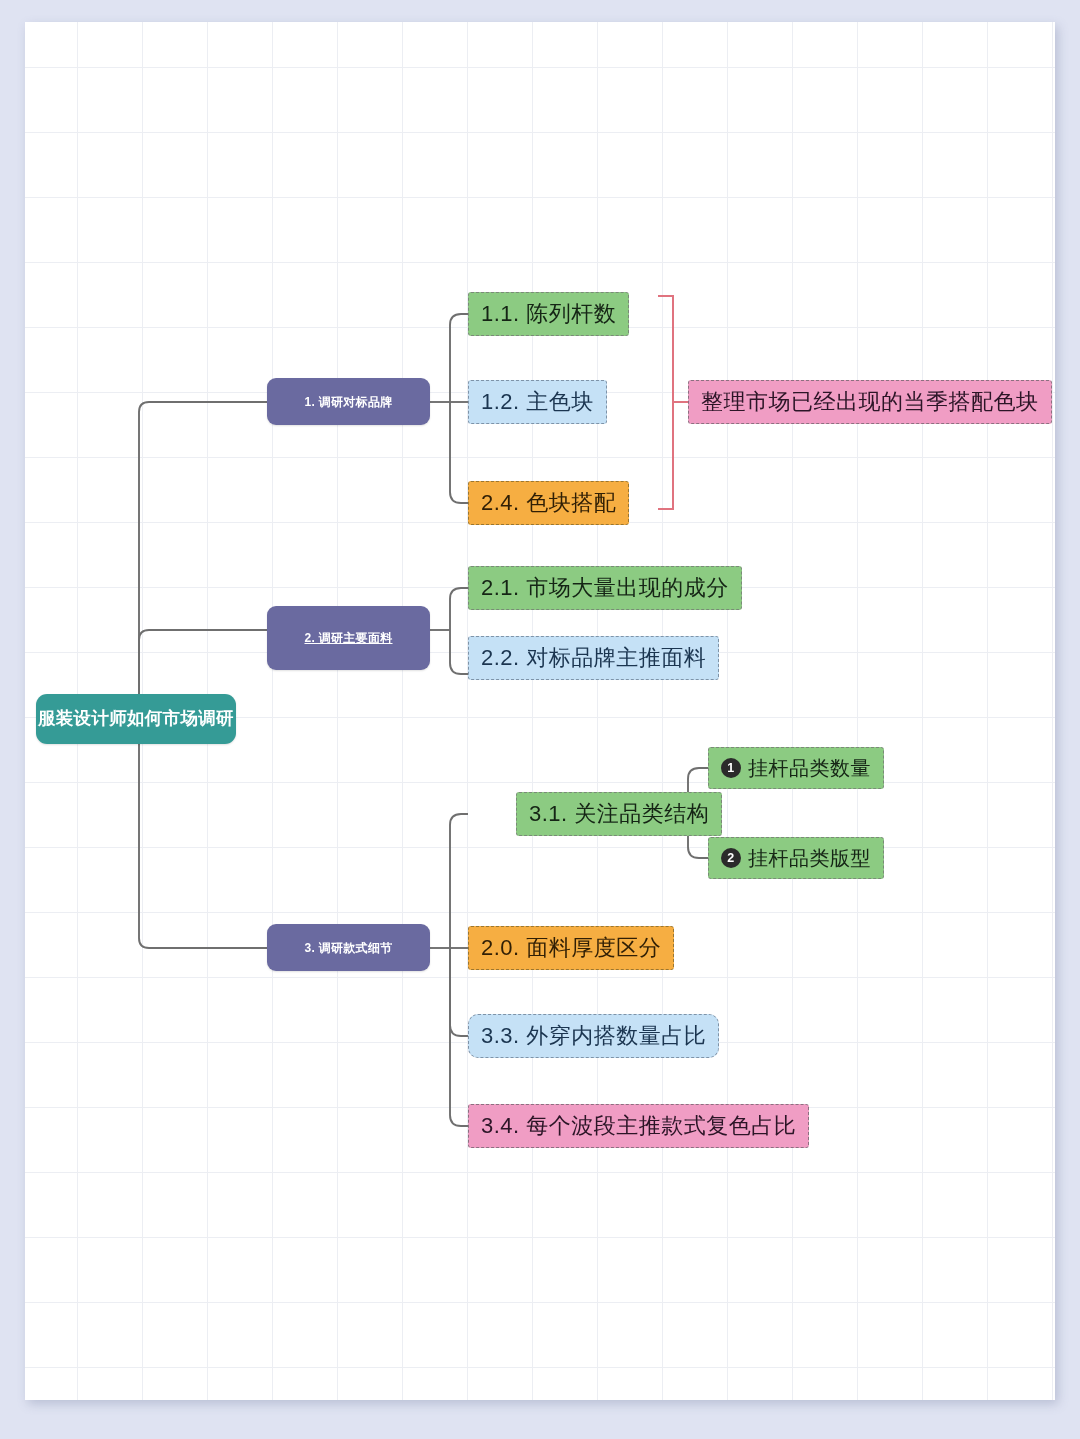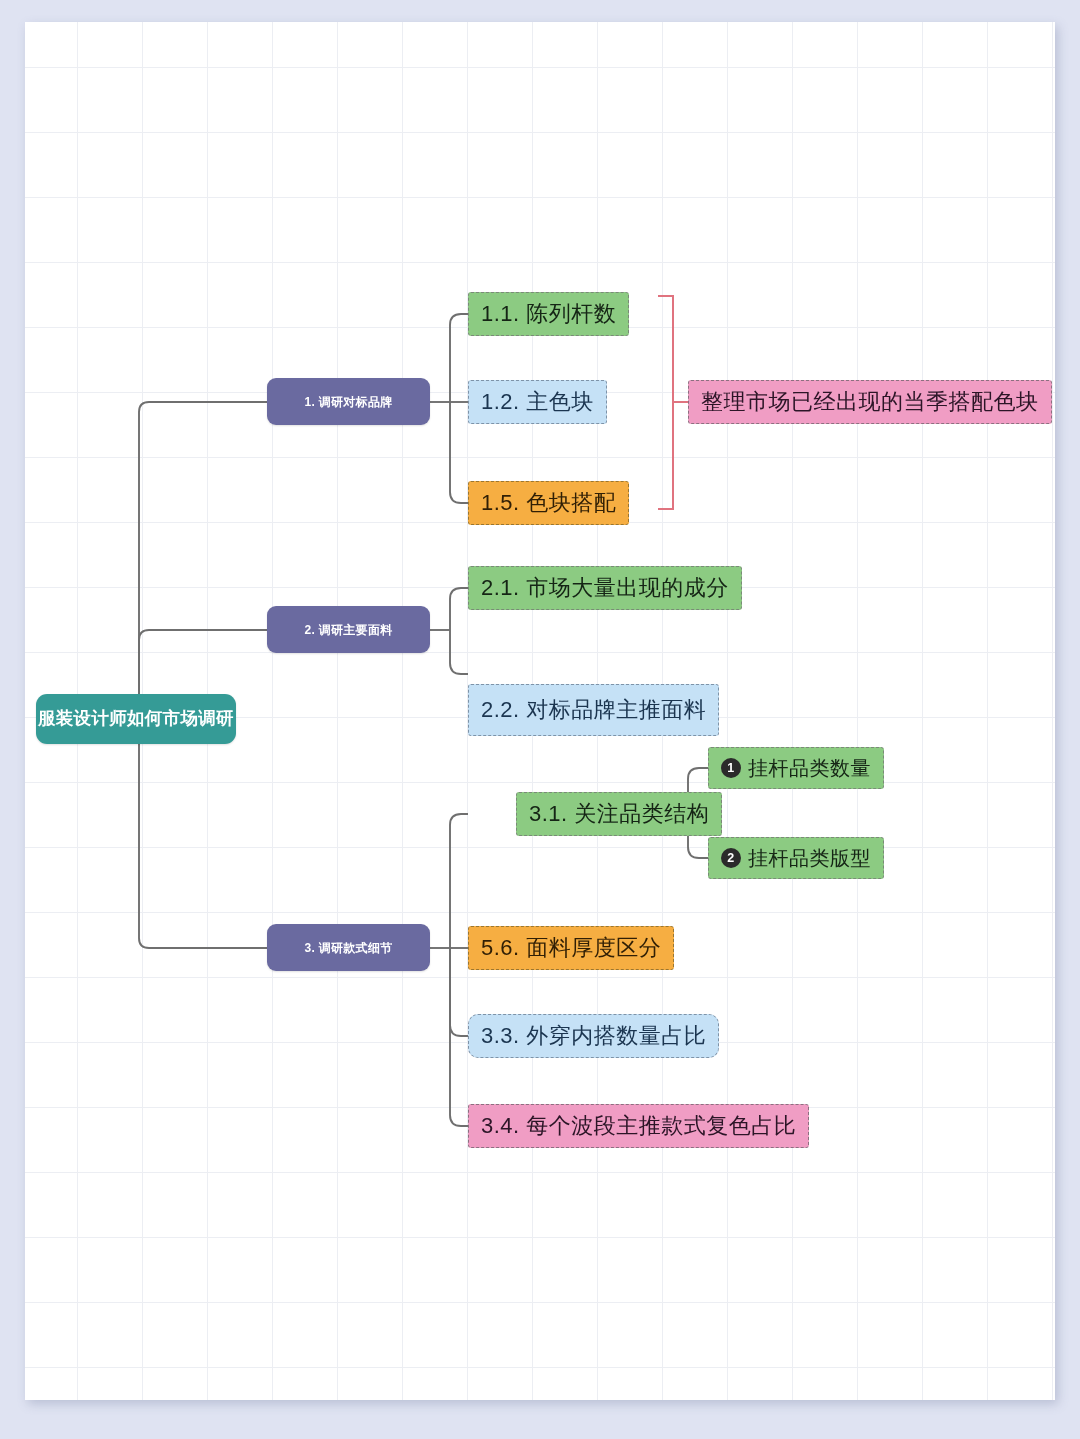--- a/index.html
+++ b/index.html
@@ -153,36 +153,36 @@
 
   <div class="node leaf green" style="left:443px; top:270px; height:44px;align-items:center;">
     <span>1.1. 陈列杆数</span>
   </div>
 
   <div class="node leaf blue" style="left:443px; top:358px; height:44px;">
     <span>1.2. 主色块</span>
   </div>
 
   <div class="node leaf orange" style="left:443px; top:459px; height:44px;">
-    <span>1.5. 色块搭配</span>
+    <span>2.4. 色块搭配</span>
   </div>
 
   <div class="node leaf pink" style="left:663px; top:358px; height:44px;">
     <span>整理市场已经出现的当季搭配色块</span>
   </div>
 
-  <div class="node main" style="left:242px; top:584px; width:163px; height:47px;">
+  <div class="node main" style="left:242px; top:584px; width:163px; height:64px;text-decoration:underline;">
     <span>2. 调研主要面料</span>
   </div>
 
   <div class="node leaf green" style="left:443px; top:544px; height:44px;">
     <span>2.1. 市场大量出现的成分</span>
   </div>
 
-  <div class="node leaf blue" style="left:443px; top:662px; height:52px;">
+  <div class="node leaf blue" style="left:443px; top:614px; height:44px;">
     <span>2.2. 对标品牌主推面料</span>
   </div>
 
   <div class="node main" style="left:242px; top:902px; width:163px; height:47px;">
     <span>3. 调研款式细节</span>
   </div>
 
   <div class="node leaf green" style="left:443px; top:770px; height:44px;margin-left:48px;">
     <span>3.1. 关注品类结构</span>
   </div>
@@ -191,21 +191,21 @@
     <span class="num">1</span>
     <span>挂杆品类数量</span>
   </div>
 
   <div class="node leaf green small" style="left:683px; top:815px; height:42px;">
     <span class="num">2</span>
     <span>挂杆品类版型</span>
   </div>
 
   <div class="node leaf orange" style="left:443px; top:904px; height:44px;">
-    <span>5.6. 面料厚度区分</span>
+    <span>2.0. 面料厚度区分</span>
   </div>
 
   <div class="node leaf blue" style="left:443px; top:992px; height:44px;border-radius:10px;">
     <span>3.3. 外穿内搭数量占比</span>
   </div>
 
   <div class="node leaf pink" style="left:443px; top:1082px; height:44px;">
     <span>3.4. 每个波段主推款式复色占比</span>
   </div>
 

